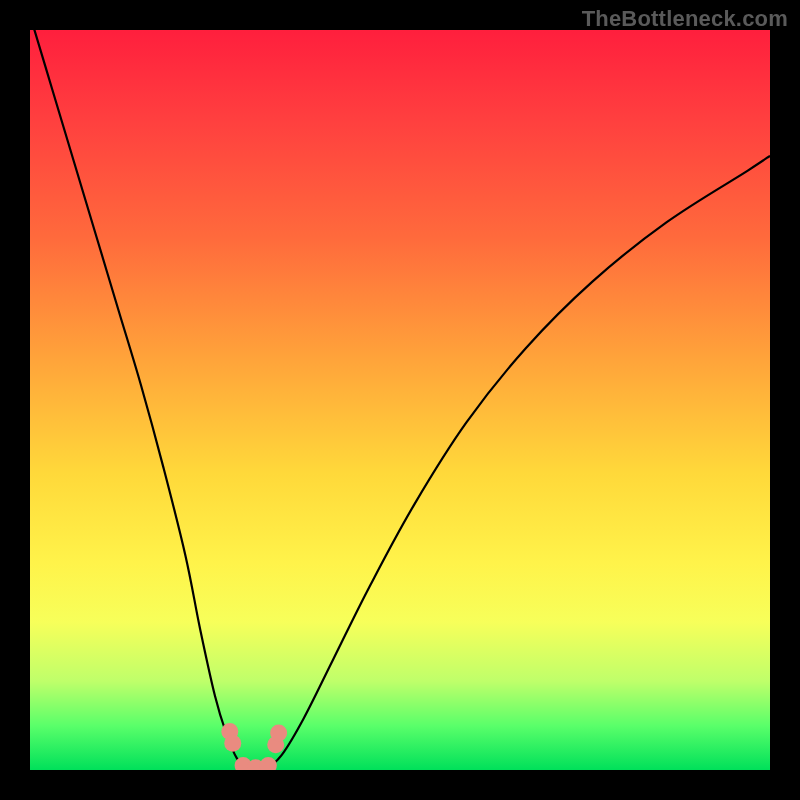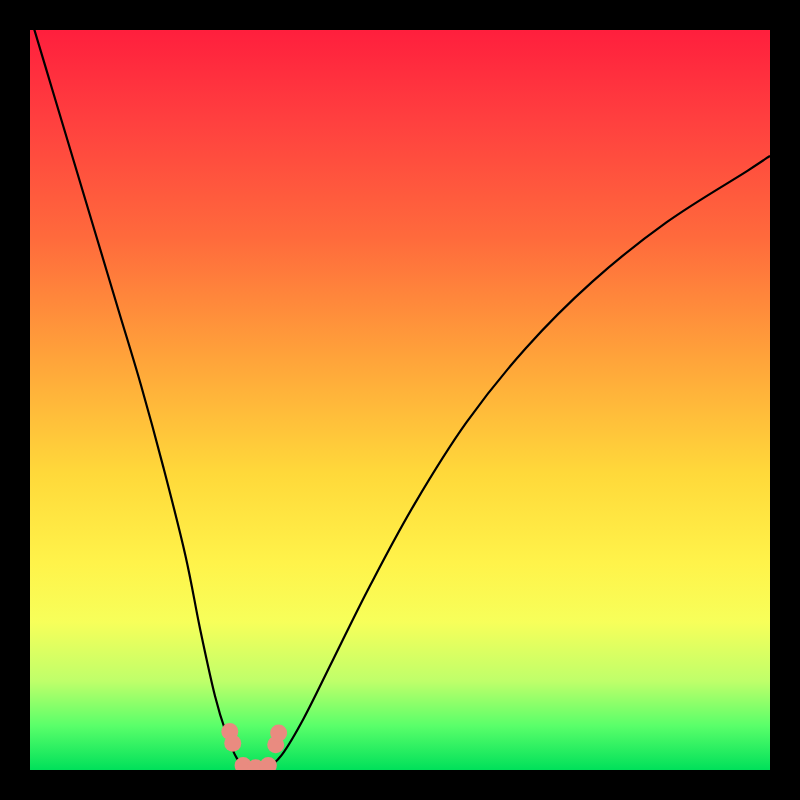--- a/index.html
+++ b/index.html
@@ -54,20 +54,21 @@
   .curve {
     fill: none;
     stroke: #000;
     stroke-width: 2.2;
   }
 </style>
 </head>
 <body>
 
 <div class="outer">
+  <div class="attribution">TheBottleneck.com</div>
   <div class="plot-area">
     <svg class="curves" viewBox="0 0 740 740" preserveAspectRatio="none">
       <g id="curves-group">
           <path class="curve" d="M 0.00 -14.80 C 4.00 -1.48, 14.21 32.56, 22.20 59.20 C 30.19 85.84, 36.41 106.56, 44.40 133.20 C 52.39 159.84, 58.61 180.56, 66.60 207.20 C 74.59 233.84, 80.81 254.56, 88.80 281.20 C 96.79 307.84, 103.01 327.23, 111.00 355.20 C 118.99 383.17, 125.21 405.96, 133.20 436.60 C 141.19 467.24, 148.74 496.10, 155.40 525.40 C 162.06 554.70, 164.87 574.09, 170.20 599.40 C 175.53 624.71, 180.34 647.35, 185.00 666.00 C 189.66 684.65, 192.10 691.68, 196.10 703.00 C 200.10 714.32, 203.20 722.51, 207.20 728.90 C 211.20 735.29, 216.30 736.79, 218.30 738.52"></path>
           <path class="curve" d="M 236.80 738.52 C 239.46 736.12, 244.94 734.26, 251.60 725.20 C 258.26 716.14, 264.48 705.52, 273.80 688.20 C 283.12 670.88, 291.41 652.98, 303.40 629.00 C 315.39 605.02, 325.75 582.97, 340.40 555.00 C 355.05 527.03, 367.48 502.90, 384.80 473.60 C 402.12 444.30, 416.62 420.17, 436.60 392.20 C 456.58 364.23, 473.16 343.51, 495.80 318.20 C 518.44 292.89, 537.09 274.24, 562.40 251.60 C 587.71 228.96, 608.43 212.38, 636.40 192.40 C 664.37 172.42, 699.15 152.59, 717.80 140.60 C 736.45 128.61, 736.00 128.46, 740.00 125.80"></path>
         </g>
       <g id="markers-group">
           <circle cx="199.80" cy="701.52" r="8.5" class="marker"></circle>
           <circle cx="202.76" cy="713.36" r="8.5" class="marker"></circle>
           <circle cx="213.12" cy="735.56" r="8.5" class="marker"></circle>

